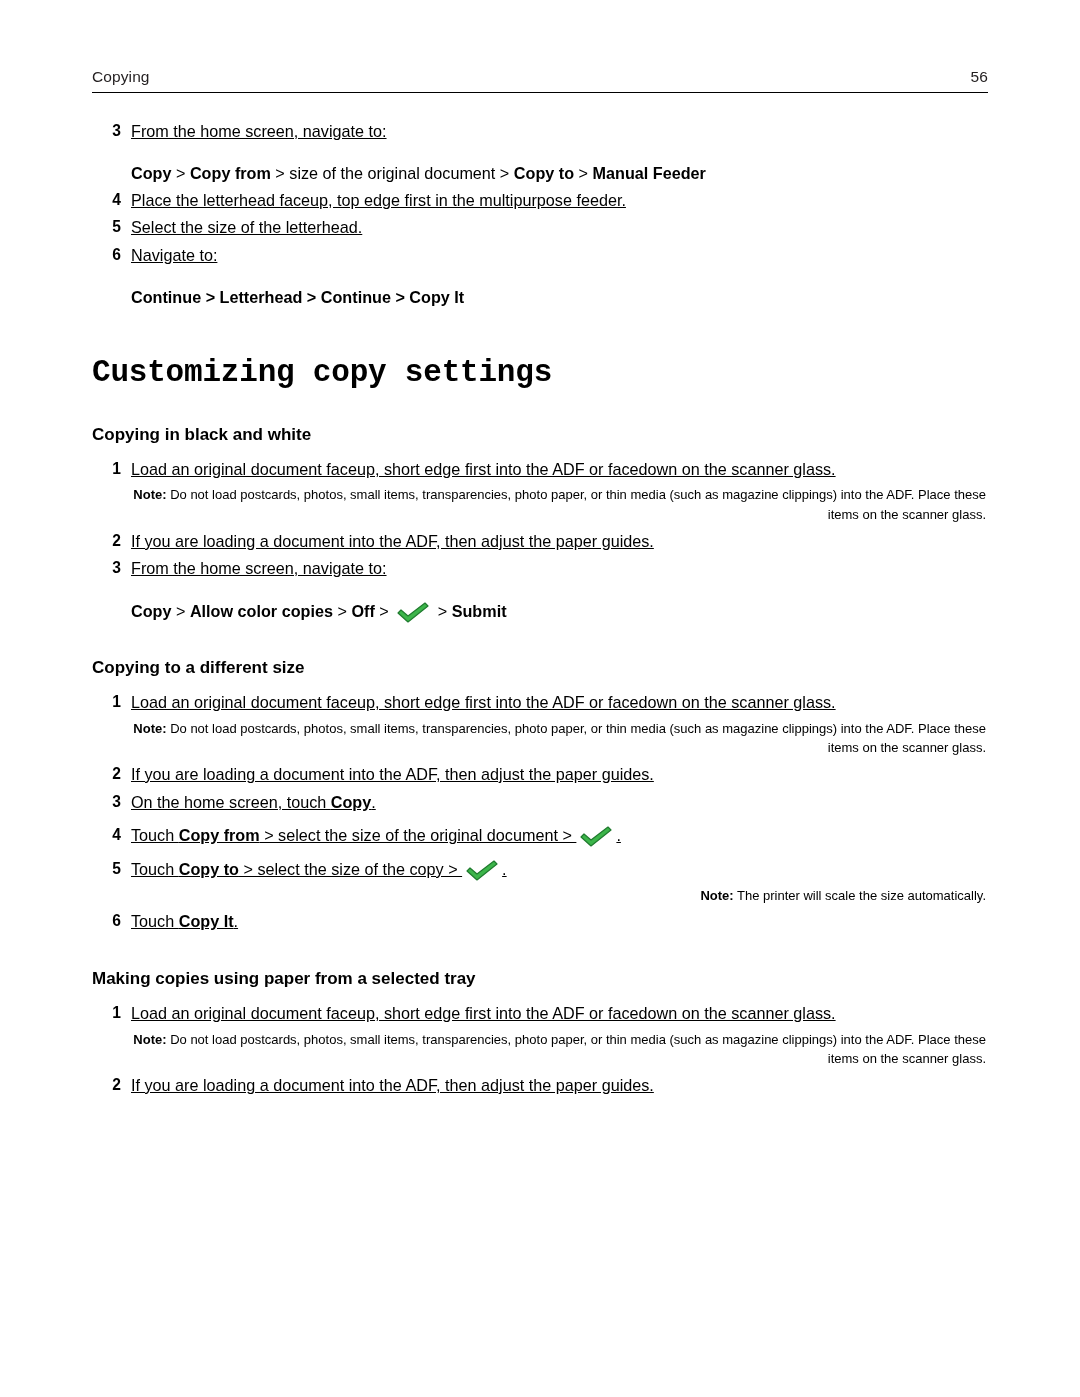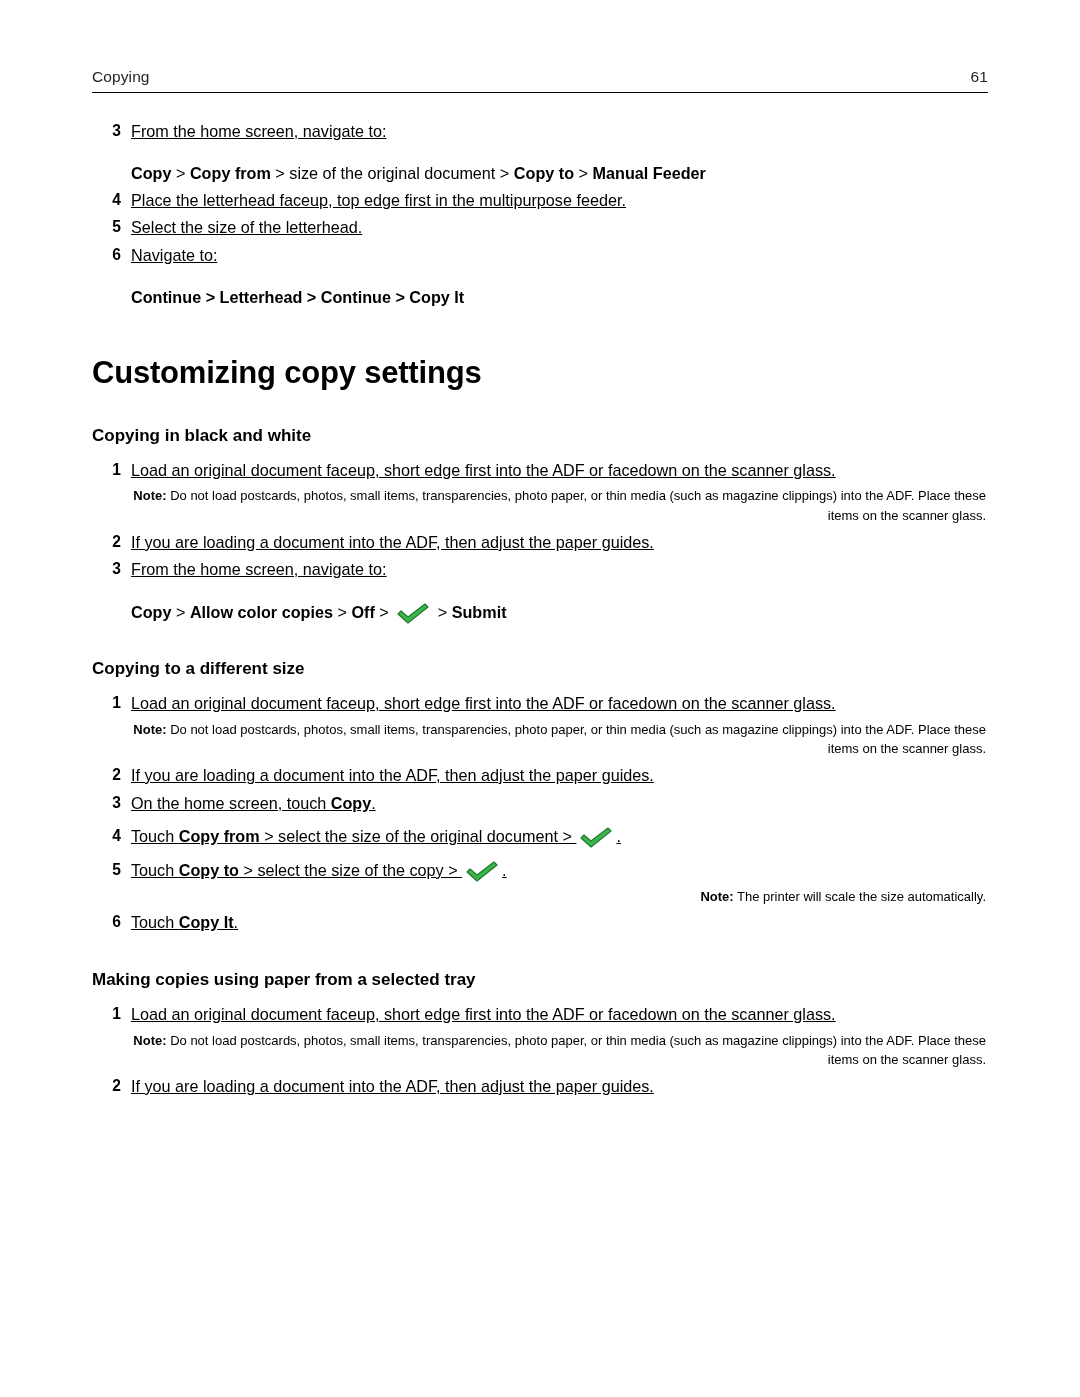--- a/index.html
+++ b/index.html
@@ -74,20 +74,21 @@
     font-size: 16.2px;
     margin-top: 20px;
     margin-bottom: 5px;
   }
   h1.title {
     font-size: 31px;
     font-weight: bold;
     margin: 48px 0 0 0;
     letter-spacing: -0.2px;
     color: #000;
+    font-family: Liberation Mono, monospace;
   }
   h2.subtitle {
     font-size: 17px;
     font-weight: bold;
     margin: 35px 0 12px 0;
     color: #000;
   }
   
   .check {
     display: inline-block;
@@ -100,21 +101,21 @@
   .check svg { display:block; }
   .spacer-row { height: 6px; }
 </style>
 </head>
 <body>
 
 <div class="page">
 
   <div class="header">
     <span>Copying</span>
-    <span class="pageno">61</span>
+    <span class="pageno">56</span>
   </div>
 
   <div class="content">
 
     <div class="step">
       <span class="num">3</span>
       <span class="txt">From the home screen, navigate to:</span>
     </div>
 
     <div class="breadcrumb">

